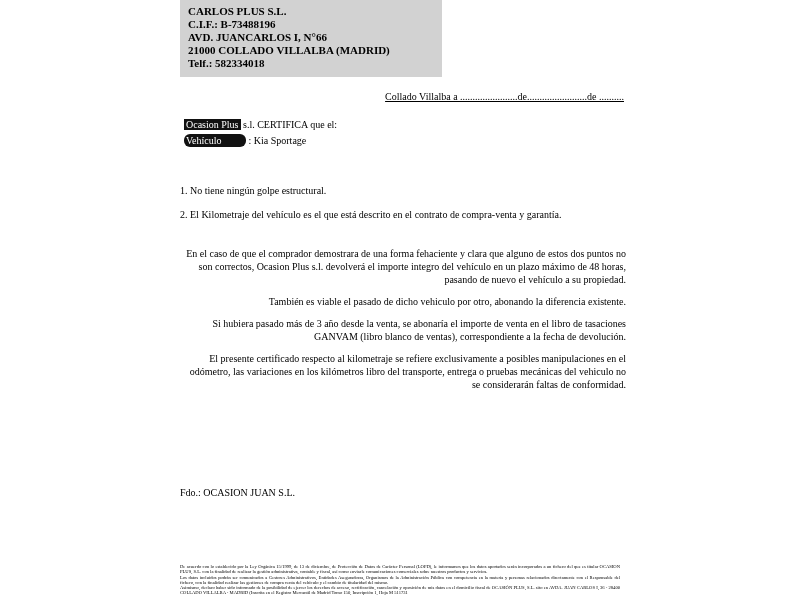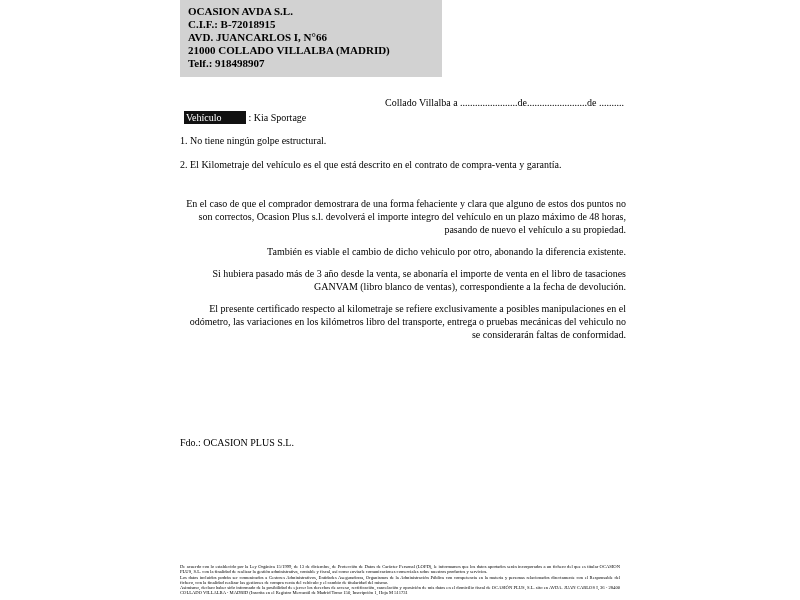--- a/index.html
+++ b/index.html
@@ -21,45 +21,46 @@
   .letterhead {
     background: #d2d2d2;
     width: 246px;
     padding: 5px 8px 7px 8px;
     font-weight: bold;
     font-size: 11px;
     line-height: 13px;
   }
   .letterhead div { white-space: nowrap; }
   .dateline {
-    margin-top: 20px;
+    margin-top: 14px;
     font-size: 10px;
     text-align: right;
     padding-right: 2px;
+    text-decoration: underline;
   }
   .certify {
     margin-top: 16px;
     padding-left: 4px;
     font-size: 10px;
     line-height: 13px;
   }
   .hl {
     background: #111111;
     color: #ffffff;
     padding: 0 2px;
   }
   .vehline {
     padding-left: 4px;
     font-size: 10px;
     line-height: 13px;
     margin-top: 3px;
   }
-  .vehline .lbl { display: inline-block; min-width: 58px; }
+  .vehline .lbl { display: inline-block; min-width: 58px; border-radius: 6px; }
   .points {
-    margin-top: 10px;
+    margin-top: 37px;
     font-size: 10px;
     line-height: 13px;
   }
   .points p { margin: 0 0 11px 0; }
   .paras {
     margin-top: 26px;
     font-size: 10px;
     line-height: 13px;
     text-align: right;
   }
@@ -79,46 +80,47 @@
     color: #000000;
   }
   .legal p { margin: 0; }
 </style>
 </head>
 <body>
 
 <div class="doc">
 
   <div class="letterhead">
-    <div>OCASION AVDA S.L.</div>
-    <div>C.I.F.: B-72018915</div>
+    <div>CARLOS PLUS S.L.</div>
+    <div>C.I.F.: B-73488196</div>
     <div>AVD. JUANCARLOS I, N°66</div>
     <div>21000 COLLADO VILLALBA (MADRID)</div>
-    <div>Telf.: 918498907</div>
+    <div>Telf.: 582334018</div>
   </div>
 
   <div class="dateline">Collado Villalba a .......................de........................de ..........</div>
 
+  <div class="certify"><span class="hl">Ocasion Plus</span><span> s.l. CERTIFICA que el:</span></div>
 
   <div class="vehline"><span class="hl lbl">Vehículo</span> <span>: Kia Sportage</span></div>
 
 
   <div class="points">
     <p>1. No tiene ningún golpe estructural.</p>
     <p>2. El Kilometraje del vehículo es el que está descrito en el contrato de compra-venta y garantía.</p>
   </div>
 
   <div class="paras">
     <p>En el caso de que el comprador demostrara de una forma fehaciente y clara que alguno de estos dos puntos no son correctos, Ocasion Plus s.l. devolverá el importe integro del vehículo en un plazo máximo de 48 horas, pasando de nuevo el vehículo a su propiedad.</p>
-    <p>También es viable el cambio de dicho vehiculo por otro, abonando la diferencia existente.</p>
+    <p>También es viable el pasado de dicho vehiculo por otro, abonando la diferencia existente.</p>
     <p>Si hubiera pasado más de 3 año desde la venta, se abonaría el importe de venta en el libro de tasaciones GANVAM (libro blanco de ventas), correspondiente a la fecha de devolución.</p>
     <p>El presente certificado respecto al kilometraje se refiere exclusivamente a posibles manipulaciones en el odómetro, las variaciones en los kilómetros libro del transporte, entrega o pruebas mecánicas del vehiculo no se considerarán faltas de conformidad.</p>
   </div>
 
-  <div class="sig">Fdo.: OCASION PLUS S.L.</div>
+  <div class="sig">Fdo.: OCASION JUAN S.L.</div>
 
 </div>
 
 <div class="legal">
   <p>De acuerdo con lo establecido por la Ley Orgánica 15/1999, de 13 de diciembre, de Protección de Datos de Carácter Personal (LOPD), le informamos que los datos aportados serán incorporados a un fichero del que es titular OCASION PLUS, S.L. con la finalidad de realizar la gestión administrativa, contable y fiscal, así como enviarle comunicaciones comerciales sobre nuestros productos y servicios.</p>
   <p>Los datos incluidos podrán ser comunicados a Gestores Administrativos, Entidades Aseguradoras, Organismos de la Administración Pública con competencia en la materia y personas relacionados directamente con el Responsable del fichero, con la finalidad realizar las gestiones de compra venta del vehículo y el cambio de titularidad del mismo.</p>
   <p>Asimismo, declaro haber sido informado de la posibilidad de ejercer los derechos de acceso, rectificación, cancelación y oposición de mis datos en el domicilio fiscal de OCASIÓN PLUS, S.L. sito en AVDA. JUAN CARLOS I, 36 - 28400 COLLADO VILLALBA - MADRID (Inscrita en el Registro Mercantil de Madrid Tomo 150, Inscripción 1, Hoja M 511731</p>
 </div>
 
 </body></html>

